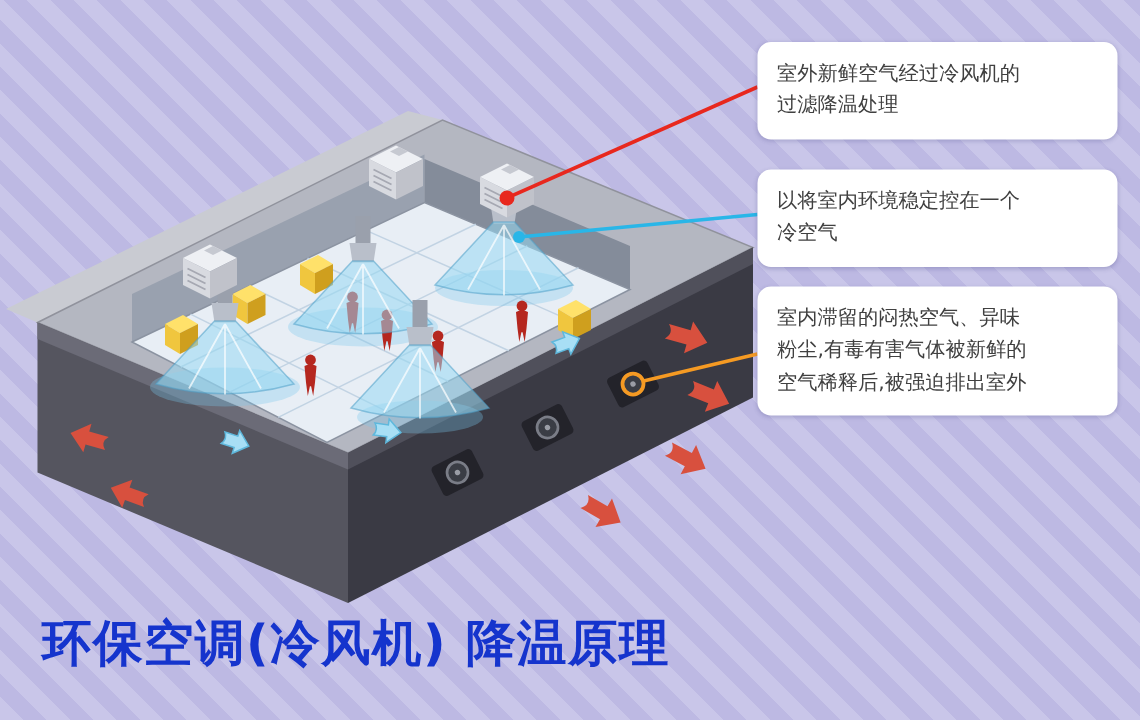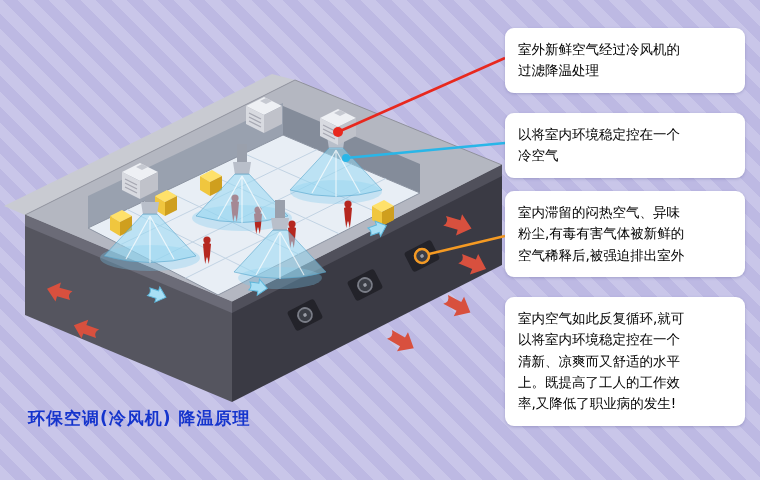--- a/index.html
+++ b/index.html
@@ -7,27 +7,27 @@
   .stage {
     position: relative; width: 760px; height: 480px; overflow: hidden;
     background: repeating-linear-gradient(45deg, #c9c6e9 0px, #c9c6e9 11px, #bdb9e3 11px, #bdb9e3 22px);
     font-family: "DejaVu Sans", "Liberation Sans", sans-serif;
   }
   .illustration { position: absolute; left: 0; top: 0; }
   .callout {
     position: absolute; left: 505px; width: 240px;
     background: #ffffff; border-radius: 9px;
     padding: 11px 13px;
-    color: #000000; font-size: 13.5px; line-height: 1.58;
+    color: #404040; font-size: 13.5px; line-height: 1.58;
     white-space: pre-line;
     box-shadow: 0 1px 3px rgba(70,70,130,0.28);
   }
   .title {
     position: absolute; left: 28px; top: 407px;
-    font-size: 17px; font-weight: bold; color: #1534cd; letter-spacing: 1px;
+    font-size: 33px; font-weight: bold; color: #1534cd; letter-spacing: 1px;
   }
 </style>
 </head>
 <body>
 
 <div class="stage">
 
   <svg class="illustration" width="760" height="480" viewBox="0 0 760 480">
     <defs>
       <g id="person">
@@ -157,20 +157,15 @@
   <div class="callout" style="top:28px">室外新鲜空气经过冷风机的
 过滤降温处理</div>
 
   <div class="callout" style="top:113px">以将室内环境稳定控在一个
 冷空气</div>
 
   <div class="callout" style="top:191px">室内滞留的闷热空气、异味
 粉尘,有毒有害气体被新鲜的
 空气稀释后,被强迫排出室外</div>
 
-  <div class="callout" style="top:297px">室内空气如此反复循环,就可
-以将室内环境稳定控在一个
-清新、凉爽而又舒适的水平
-上。既提高了工人的工作效
-率,又降低了职业病的发生!</div>
 
   <div class="title">环保空调(冷风机) 降温原理</div>
 </div>
 
 </body></html>

